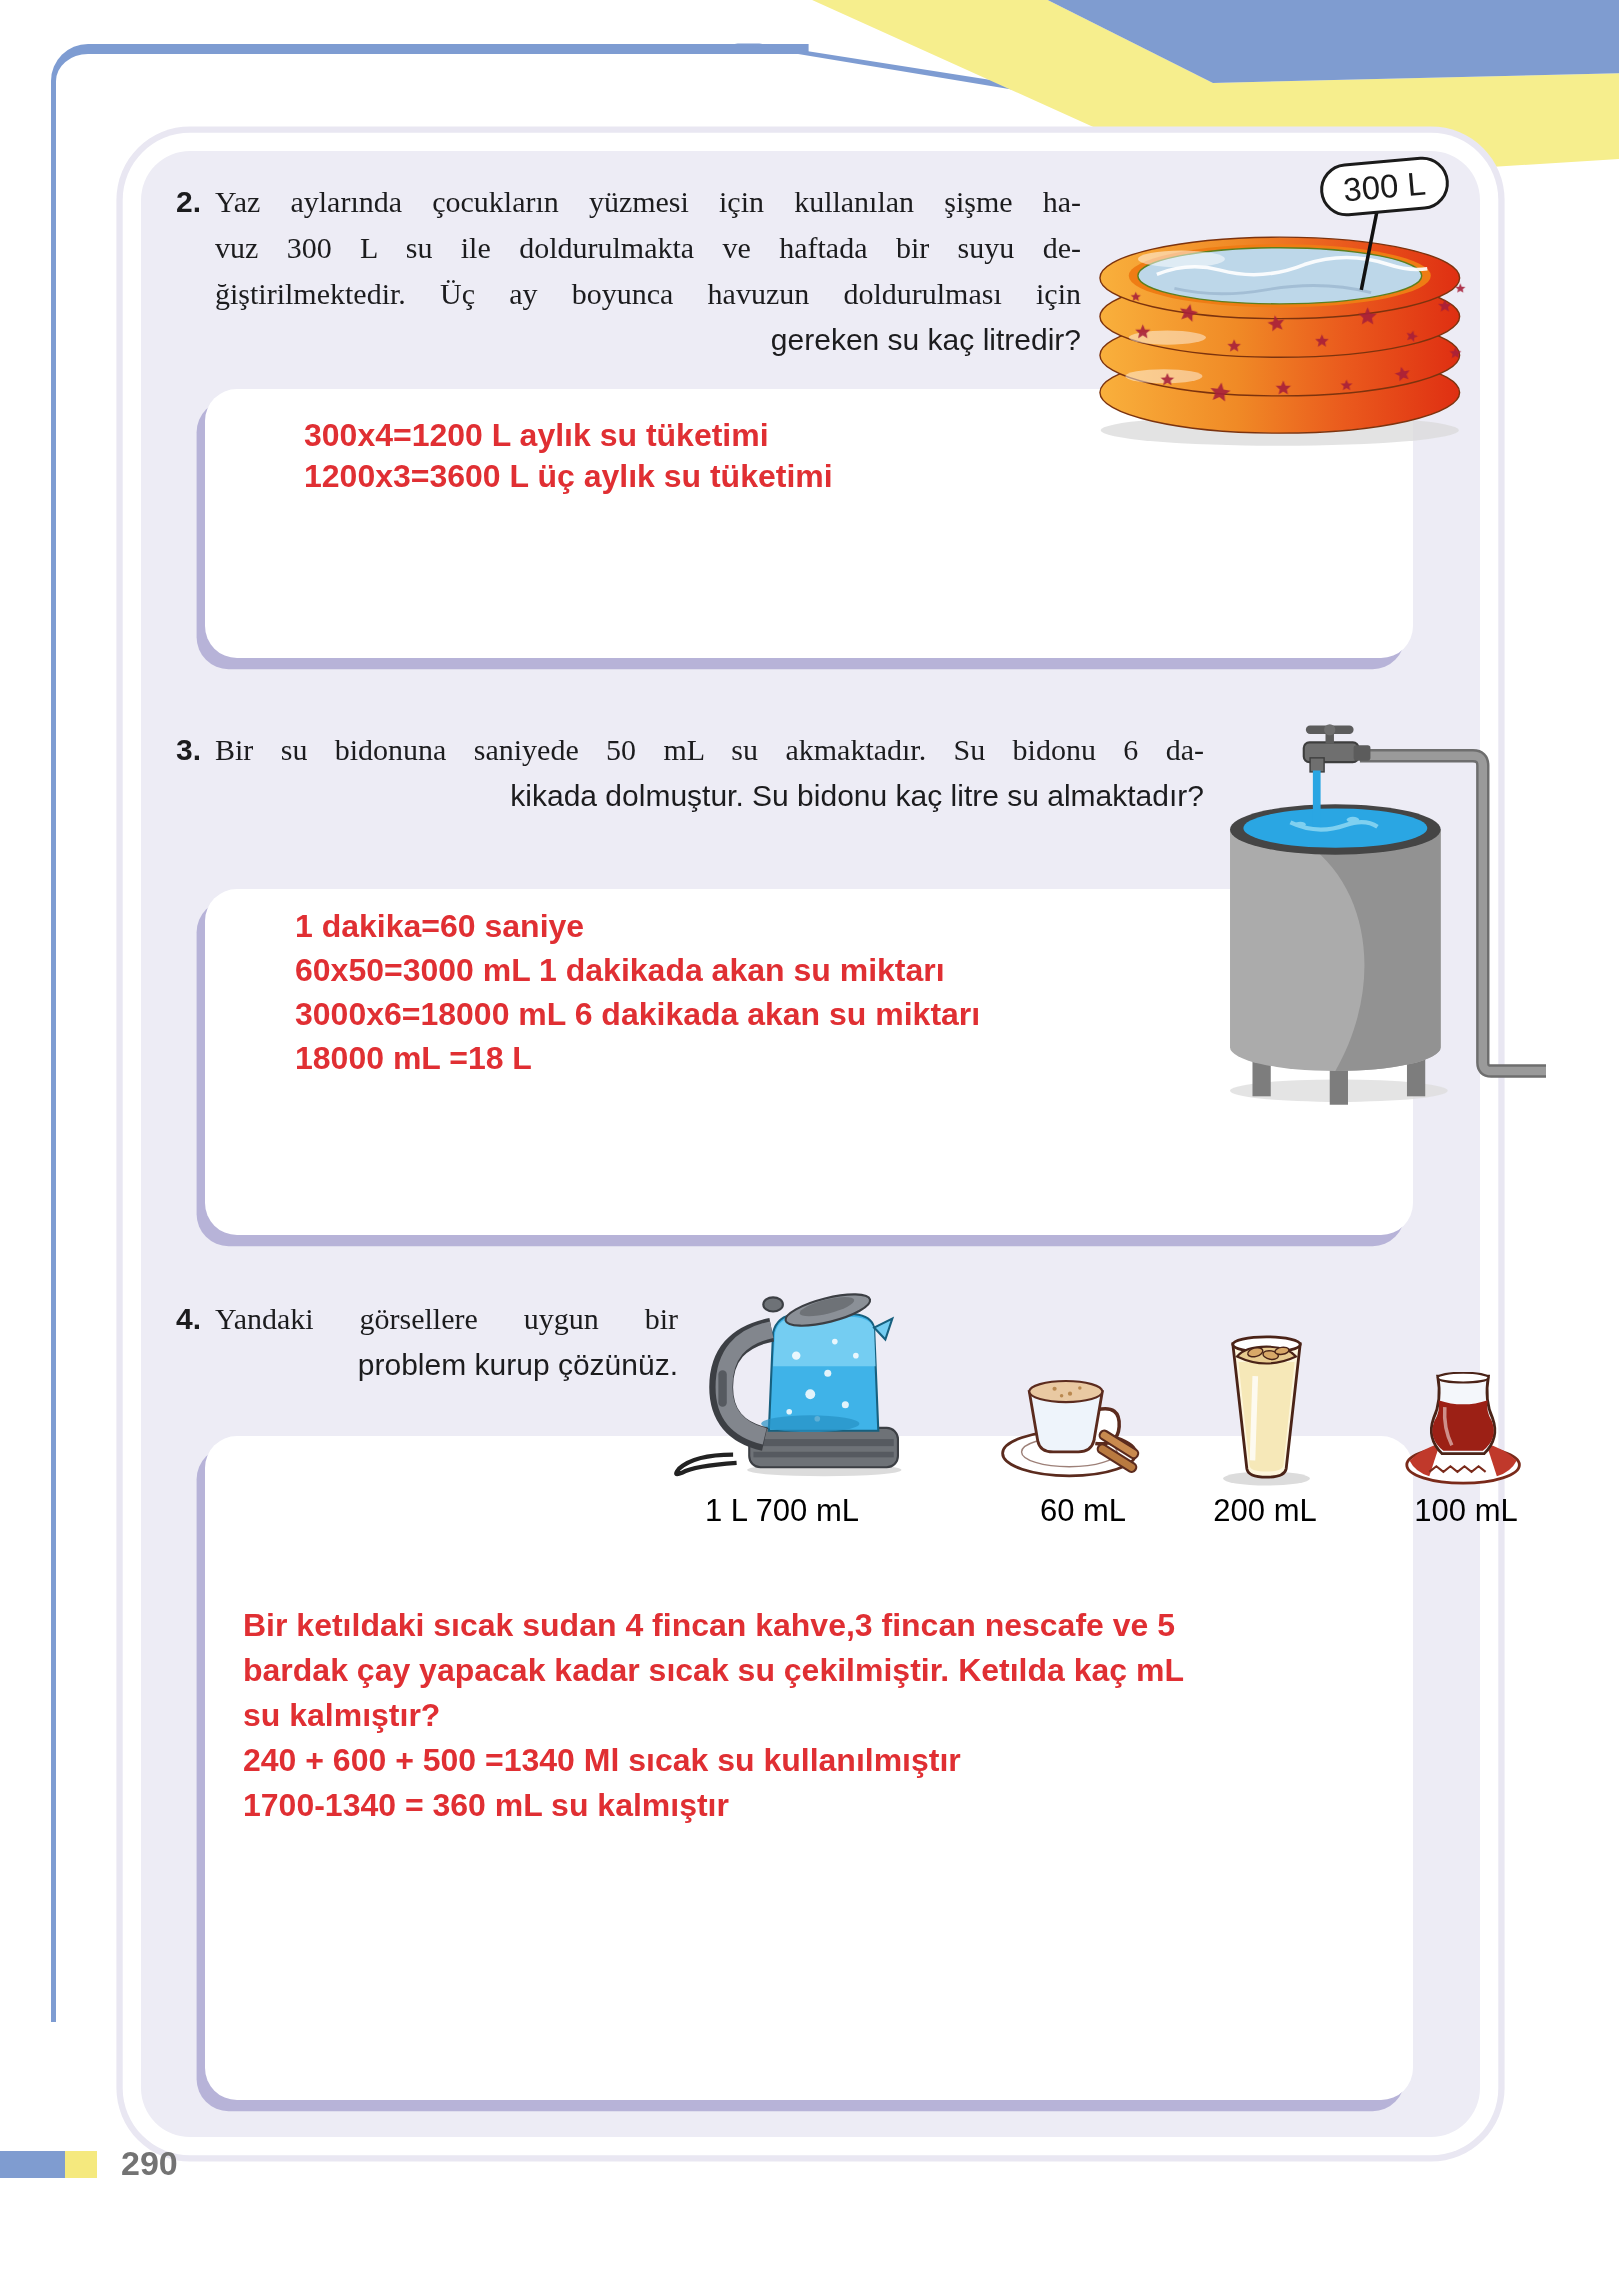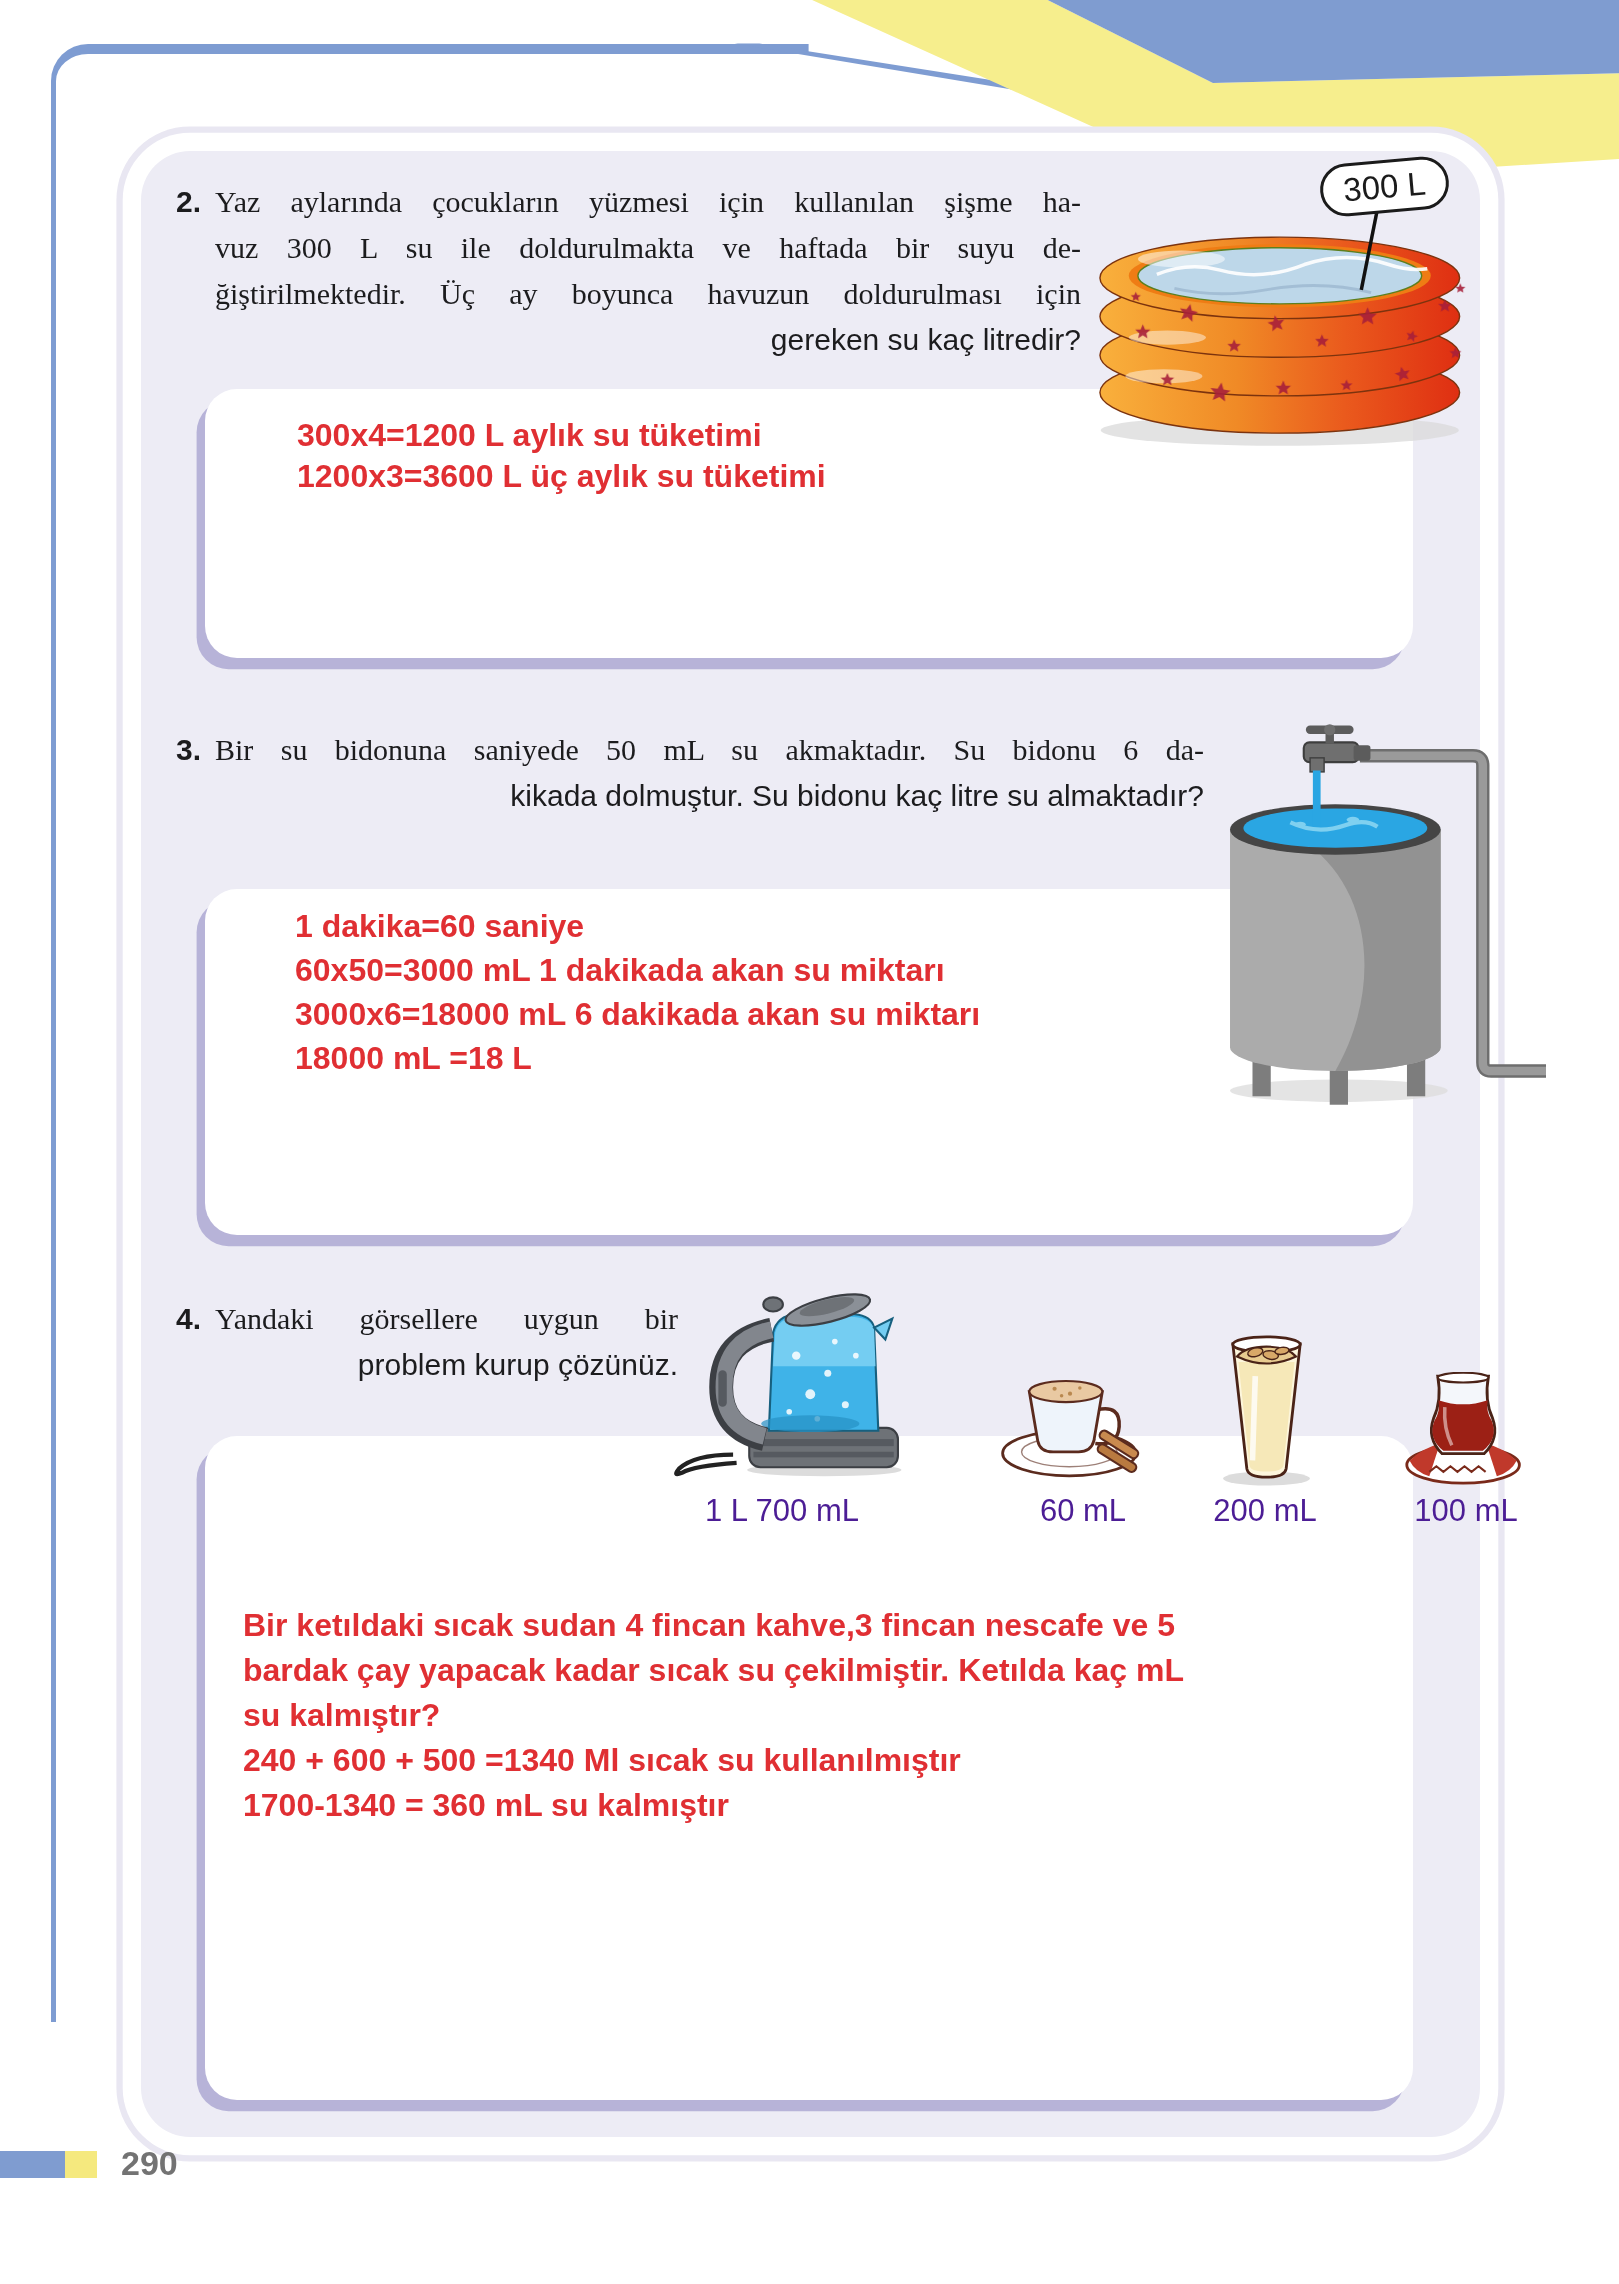--- a/index.html
+++ b/index.html
@@ -30,40 +30,40 @@
   .ptext .num{position:absolute;left:0;top:0;font-weight:700;}
   .ptext .lines{padding-left:39px;}
   .jl{text-align:justify;text-align-last:justify;font-family:Liberation Serif, serif;}
   .ll{text-align:right;margin-left:14px;}
   .p2t{left:176px;top:179px;width:905px;}
   .p3t{left:176px;top:727px;width:1028px;}
   .p4t{left:176px;top:1296px;width:502px;}
 
   
   .red{position:absolute;color:#e02f33;font-weight:700;font-size:32px;white-space:nowrap;}
-  .r2{left:297px;top:415px;line-height:41px;}
+  .r2{left:304px;top:415px;line-height:41px;}
   .r3{left:295px;top:904px;line-height:44px;}
   .r4{left:243px;top:1603px;line-height:45px;}
 
   
   .pill{position:absolute;left:1320px;top:160px;width:129px;height:53px;
         background:#ffffff;border:3.5px solid #1b1b1b;border-radius:31px;
         transform:rotate(-5deg);display:flex;align-items:center;justify-content:center;
         font-size:33px;color:#1b1b1b;box-sizing:border-box;}
 
   
   .pool-svg{position:absolute;left:1076px;top:169px;}
   .tank-svg{position:absolute;left:1223px;top:724px;}
   .kettle-svg{position:absolute;left:666px;top:1289px;}
   .coffee-svg{position:absolute;left:997px;top:1355px;}
   .glass-svg{position:absolute;left:1196px;top:1334px;}
   .tea-svg{position:absolute;left:1401px;top:1372px;}
 
   .vol-label{position:absolute;top:1493px;transform:translateX(-50%);
-             font-size:31px;color:#4c1d95;white-space:nowrap;}
+             font-size:31px;color:#000000;white-space:nowrap;}
   .vl1{left:782px;} .vl2{left:1083px;} .vl3{left:1265px;} .vl4{left:1466px;}
 
   
   .mark-blue{position:absolute;left:0;top:2151px;width:65px;height:27.4px;background:#7f9cd0;}
   .mark-yellow{position:absolute;left:65px;top:2151px;width:32px;height:27.4px;background:#f5e97e;}
   .page-num{position:absolute;left:121px;top:2144px;font-size:34px;font-weight:700;color:#737373;}
 </style>
 </head>
 <body>
 

